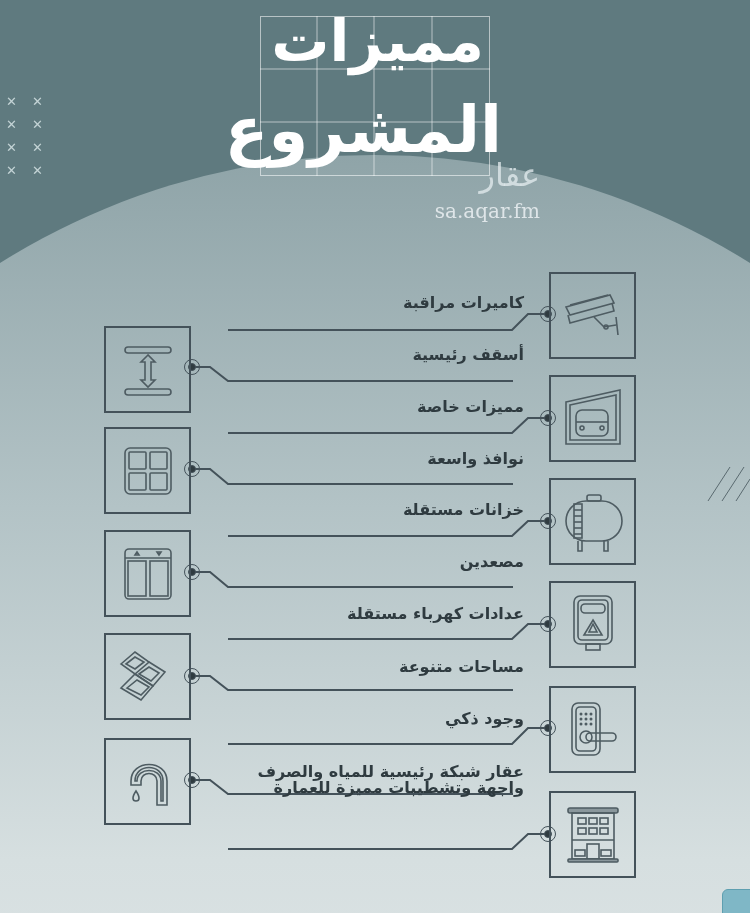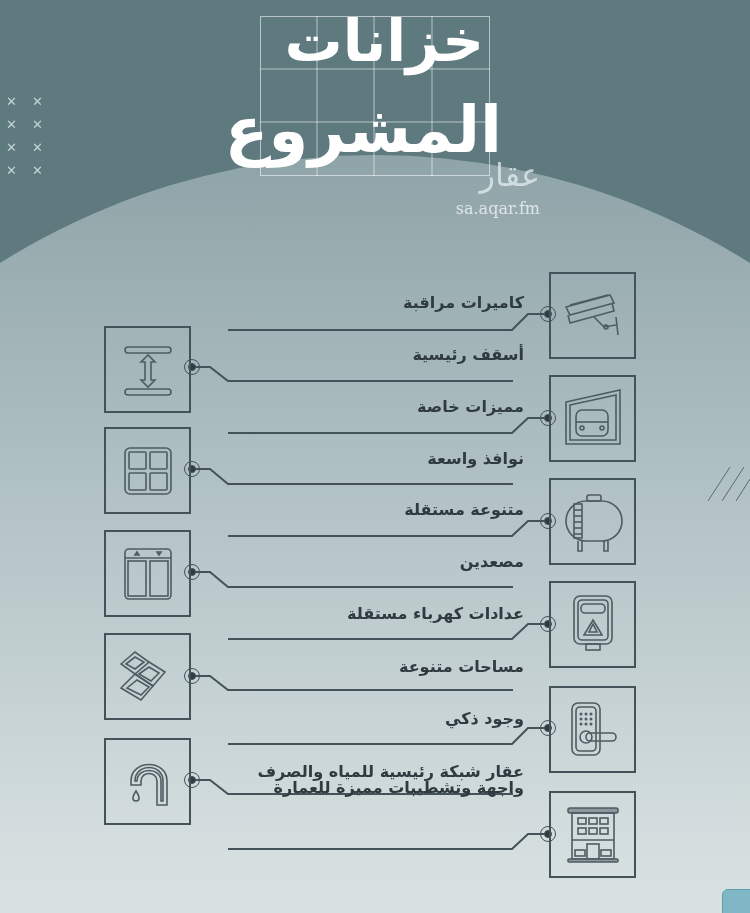--- a/index.html
+++ b/index.html
@@ -15,21 +15,21 @@
   }
   .x-marks { position:absolute; left:6px; top:95px; width:45px; }
   .x-marks span { position:absolute; color:#c4d4d6; font-size:13px; line-height:13px; }
   .grid-box { position:absolute; left:260px; top:16px; width:260px; height:160px; }
   .title1, .title2 {
     position:absolute; color:#ffffff; font-weight:bold; direction:rtl; white-space:nowrap;
   }
   .title1 { right:266px; top:6px; font-size:58px; line-height:70px; }
   .title2 { right:248px; top:90px; font-size:64px; line-height:80px; }
   .brand { position:absolute; right:210px; top:150px; color:rgba(230,238,240,0.75); font-size:32px; line-height:50px; direction:rtl; }
-  .brand-url { position:absolute; right:210px; top:199px; color:rgba(235,240,242,0.85); font-family:"DejaVu Serif", serif; font-size:16px; }
+  .brand-url { position:absolute; right:210px; top:199px; color:rgba(235,240,242,0.85); font-family:"DejaVu Serif", serif; font-size:20px; }
   .icon-box {
     position:absolute; width:87px; height:87px; border:2px solid #44525a; box-sizing:border-box;
     display:flex; align-items:center; justify-content:center;
   }
   .icon-box svg { width:70px; height:70px; }
   .label {
     position:absolute; width:300px; text-align:right; direction:rtl;
     color:#2f3b40; font-weight:bold; font-size:16px; line-height:22px; white-space:nowrap;
   }
   svg.lines { position:absolute; left:0; top:0; }
@@ -56,21 +56,21 @@
   <g stroke="rgba(255,255,255,0.55)" stroke-width="1" fill="none">
     <rect x="0.5" y="0.5" width="229" height="159"></rect>
     <line x1="57" y1="0" x2="57" y2="160"></line>
     <line x1="114" y1="0" x2="114" y2="160"></line>
     <line x1="172" y1="0" x2="172" y2="160"></line>
     <line x1="0" y1="53" x2="230" y2="53"></line>
     <line x1="0" y1="106" x2="230" y2="106"></line>
   </g>
 </svg>
 
-<div class="title1">خزانات</div>
+<div class="title1">مميزات</div>
 <div class="title2">المشروع</div>
 <div class="brand">عقار</div>
 <div class="brand-url">sa.aqar.fm</div>
 
 <svg class="lines" width="750" height="913">
   <g stroke="#44525a" stroke-width="2" fill="none">
 
     <polyline points="228,330 512,330 528,314 548,314"></polyline>
     <polyline points="228,433 512,433 528,418 548,418"></polyline>
     <polyline points="228,536 512,536 528,521 548,521"></polyline>
@@ -107,21 +107,21 @@
       <circle cx="192" cy="676" r="7.5" fill="none"></circle>
     <circle cx="192" cy="780" r="3.5"></circle>
       <circle cx="192" cy="780" r="7.5" fill="none"></circle>
   </g>
 </svg>
 
 <div class="label" style="left:224px;top:292px">كاميرات مراقبة</div>
 <div class="label" style="left:224px;top:344px">أسقف رئيسية</div>
 <div class="label" style="left:224px;top:396px">مميزات خاصة</div>
 <div class="label" style="left:224px;top:448px">نوافذ واسعة</div>
-<div class="label" style="left:224px;top:499px">متنوعة مستقلة</div>
+<div class="label" style="left:224px;top:499px">خزانات مستقلة</div>
 <div class="label" style="left:224px;top:551px">مصعدين</div>
 <div class="label" style="left:224px;top:603px">عدادات كهرباء مستقلة</div>
 <div class="label" style="left:224px;top:656px">مساحات متنوعة</div>
 <div class="label" style="left:224px;top:708px">وجود ذكي</div>
 <div class="label" style="left:224px;top:761px">عقار شبكة رئيسية للمياه والصرف</div>
 <div class="label" style="left:224px;top:777px">واجهة وتشطيبات مميزة للعمارة</div>
 
 <div class="icon-box" style="left:549px;top:272px">
   <svg viewBox="0 0 70 70" fill="none" stroke="#4e5c62" stroke-width="1.6">
     <path d="M8 26 L52 14 L56 22 L12 34 Z"></path>

